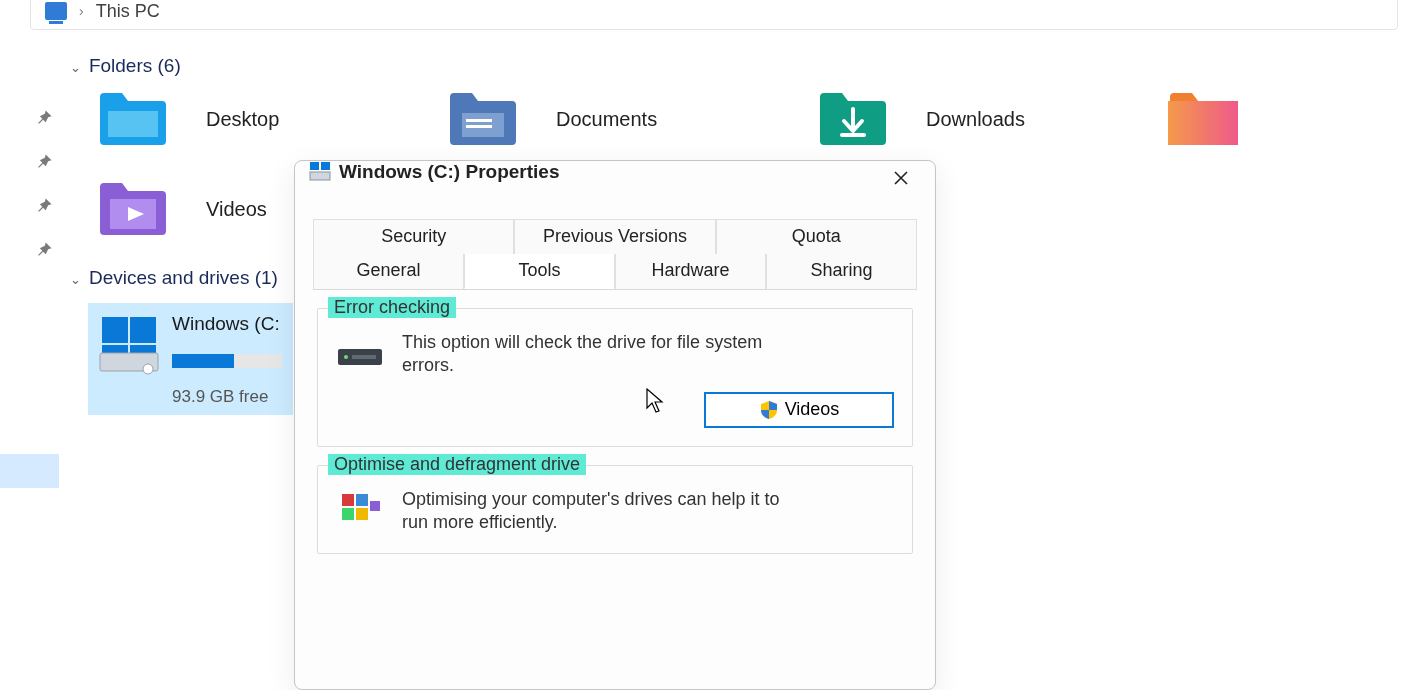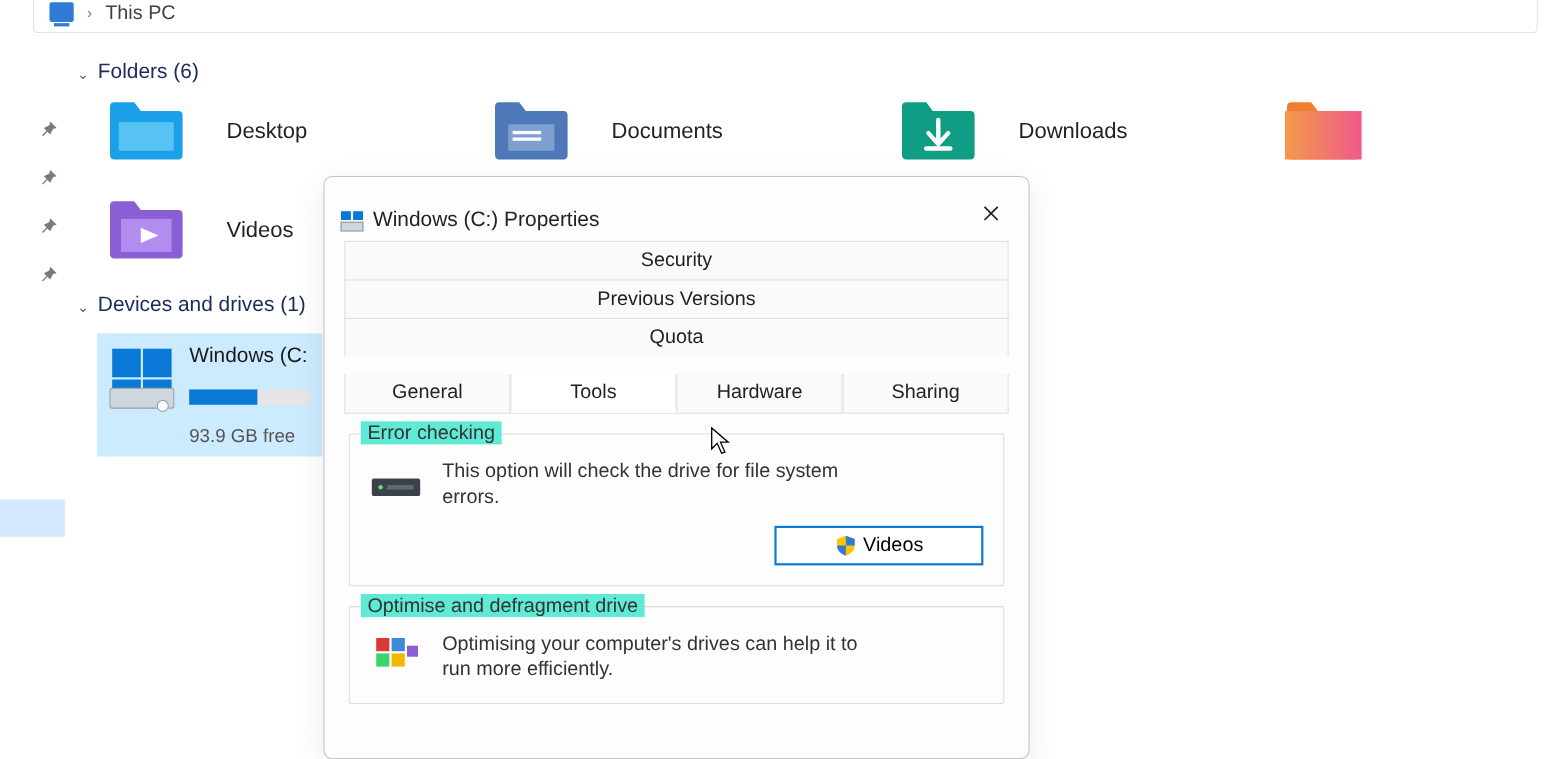--- a/index.html
+++ b/index.html
@@ -121,56 +121,57 @@
     position: absolute;
     left: 294px; top: 160px;
     width: 642px; height: 530px;
     background: #fdfdfd;
     border: 1px solid #c5c5c5;
     border-radius: 8px;
     box-shadow: 0 8px 30px rgba(0,0,0,0.08);
   }
   .dlg-titlebar {
     height: 50px;
-    display:flex; align-items:flex-end;
+    display:flex; align-items:flex-start;
     padding: 0 14px;
+    font-weight: bold;
   }
   .dlg-title { font-size: 19px; color:#222; margin-left: 8px; }
   .dlg-close {
     margin-left:auto;
     width: 40px; height: 34px;
     display:flex; align-items:center; justify-content:center;
     font-size: 18px; color:#333;
     cursor: pointer;
   }
   .dlg-disk-glyph { width:22px; height:20px; }
 
   
   .tabs {
     margin: 8px 18px 0 18px;
     position: relative;
   }
   .tabrow {
     display:flex;
     border-bottom: 1px solid #d9d9d9;
   }
-  .tabrow.top { border-bottom: none; flex-direction: column; }
+  .tabrow.top { border-bottom: none; }
   .tab {
     flex:1;
     text-align:center;
     padding: 6px 0 7px;
     font-size: 18px;
     color:#222;
     border: 1px solid #e0e0e0;
     border-bottom: none;
     background:#fafafa;
     cursor: pointer;
   }
   .tabrow.top .tab { border-top: 1px solid #e0e0e0; }
-  .tabrow.bottom .tab { border-top: none; margin-top: 16px; }
+  .tabrow.bottom .tab { border-top: none; }
   .tab.active {
     background:#fff;
     border-bottom: 1px solid #fff;
     position: relative; z-index:2;
   }
 
   
   .groupbox {
     margin: 18px 22px 10px 22px;
     border: 1px solid #dcdcdc;

